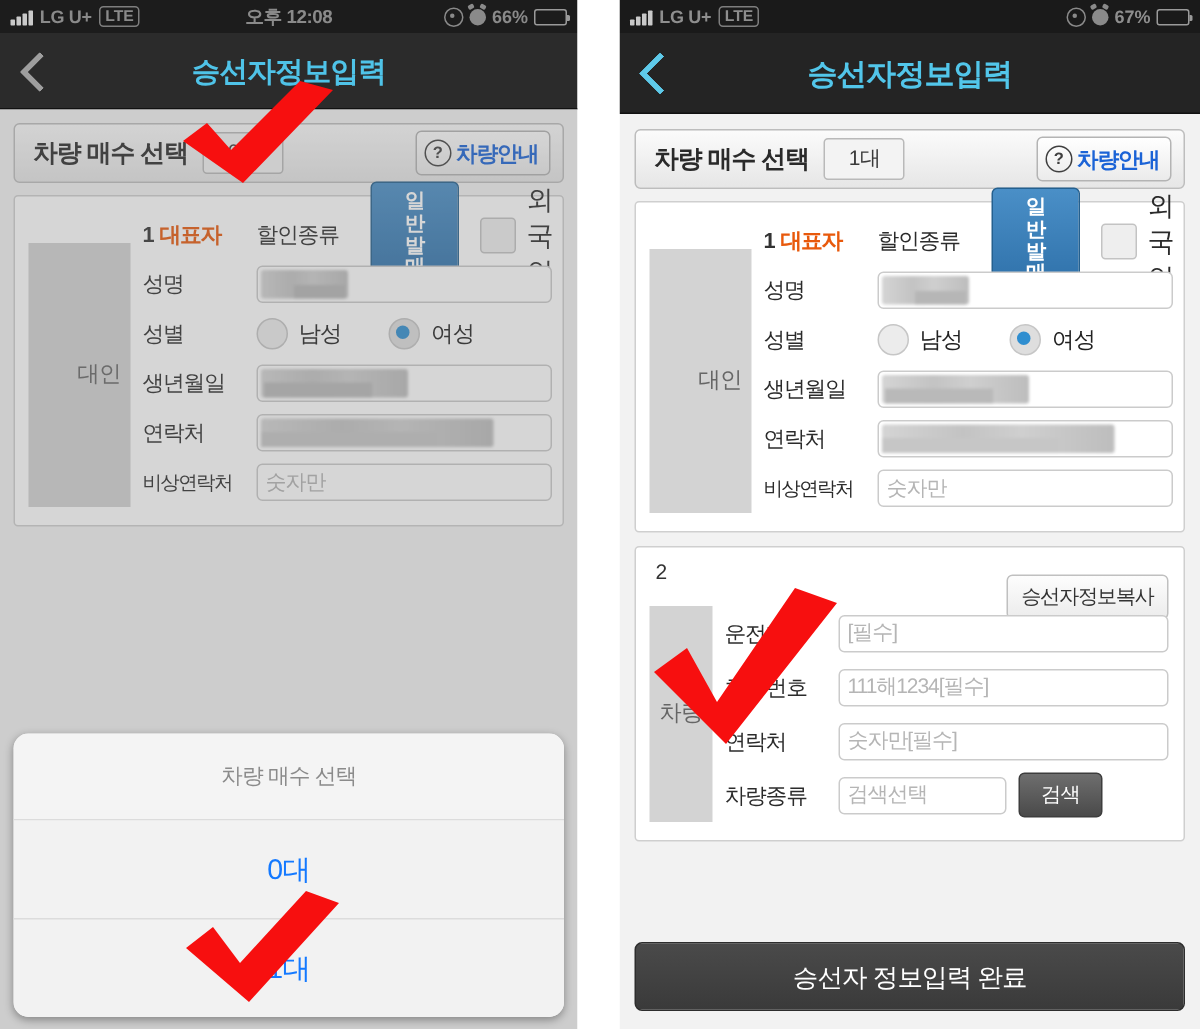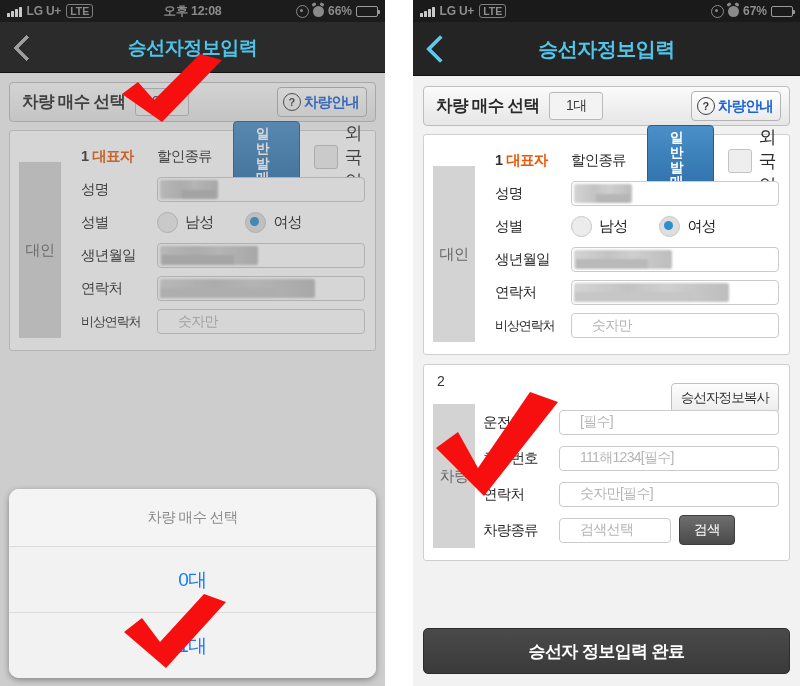--- a/index.html
+++ b/index.html
@@ -240,22 +240,23 @@
     background: #d3d3d3;
     color: #666;
     font-size: 15px;
     letter-spacing: -0.5px;
     display: flex;
     align-items: center;
     justify-content: center;
     text-align: center;
     line-height: 1.25;
     margin-top: 22px;
-    margin-right: 20px;
+    margin-right: 8px;
     flex: none;
+    padding-left: 26px;
   }
   .side-tag span { writing-mode: horizontal-tb; }
 
   .rows { flex: 1; }
   .row {
     display: flex;
     align-items: center;
     height: 33px;
   }
   .row-label {
@@ -293,21 +294,21 @@
   .field {
     flex: 1;
     height: 25px;
     background: #fff;
     border: 1px solid #cbcbcb;
     border-radius: 4px;
     position: relative;
     overflow: hidden;
     display: flex;
     align-items: center;
-    padding: 0 20px;
+    padding: 0 5px;
     box-sizing: border-box;
   }
   .field .ph {
     font-size: 14px;
     color: #b5b5b5;
     letter-spacing: -0.7px;
   }
   .blur {
     position: absolute;
     left: 2px; top: 2px;
@@ -402,21 +403,21 @@
 
   
   .complete-wrap { margin-top: auto; padding: 8px 0 12px 0; }
   .complete-btn {
     height: 44px;
     background: linear-gradient(#4a4a4a, #3a3a3a);
     border: 1px solid #2d2d2d;
     border-radius: 5px;
     color: #fff;
     font-size: 17px;
-    font-weight: bold;
+    font-weight: normal;
     letter-spacing: -0.6px;
     display: flex;
     align-items: center;
     justify-content: center;
   }
 
   
   .sheet {
     position: absolute;
     left: 9px; right: 9px; bottom: 8px;

